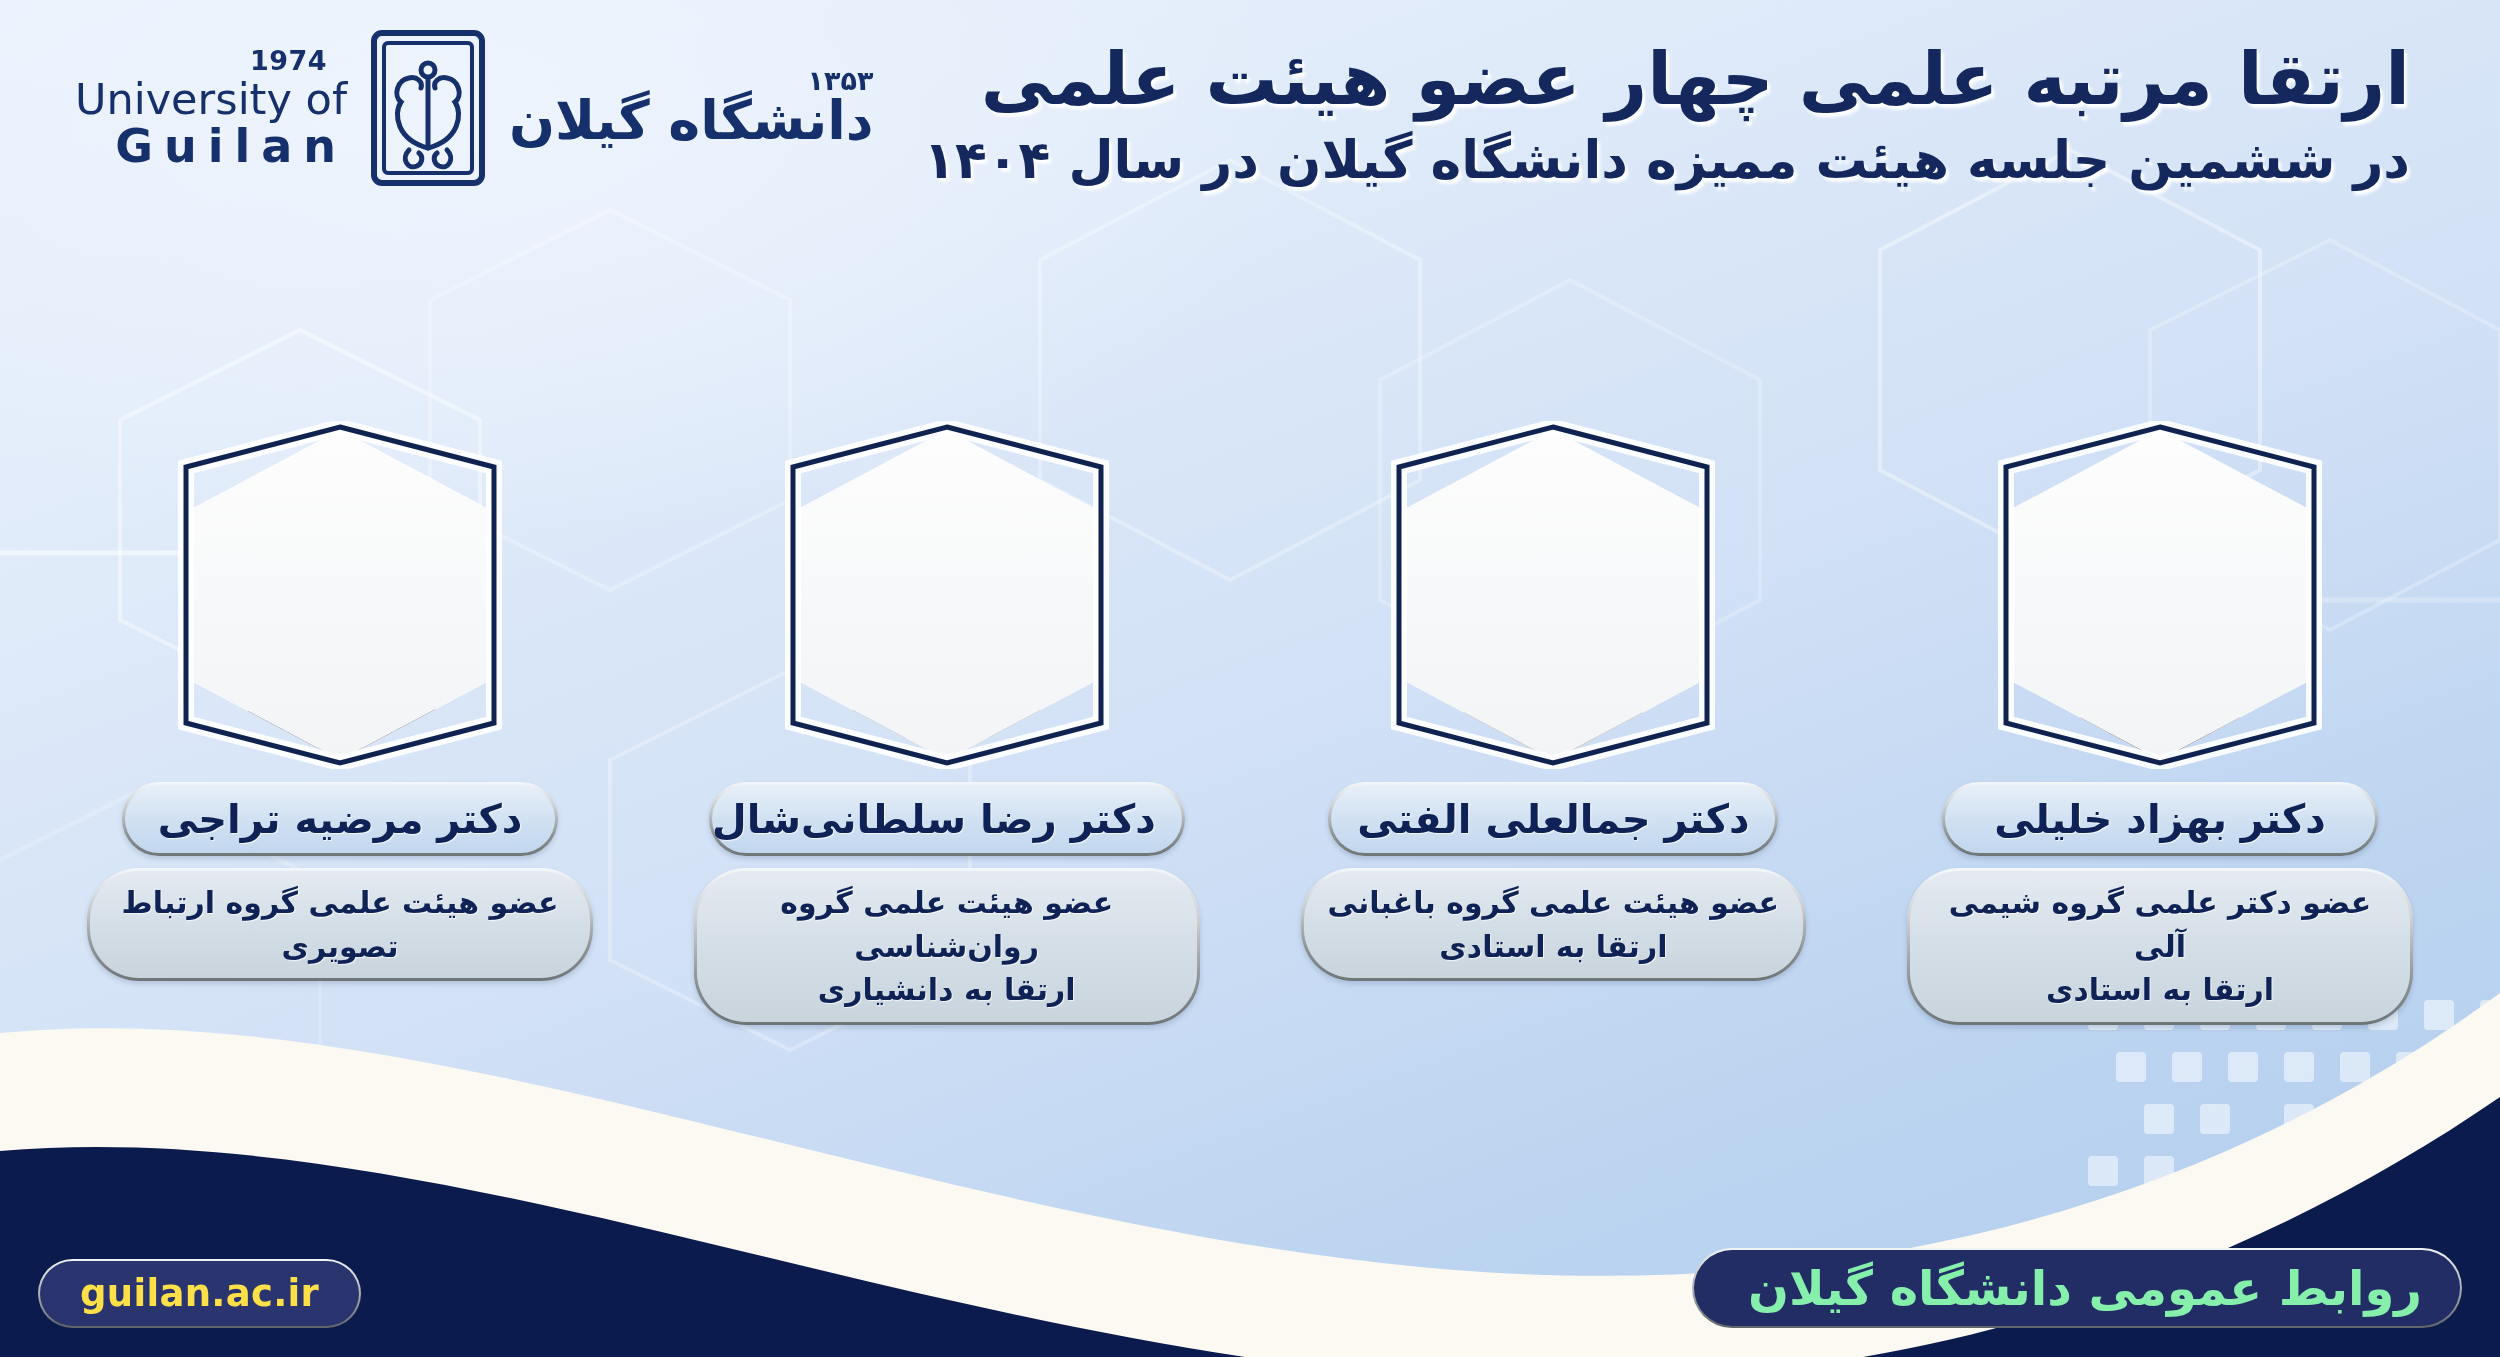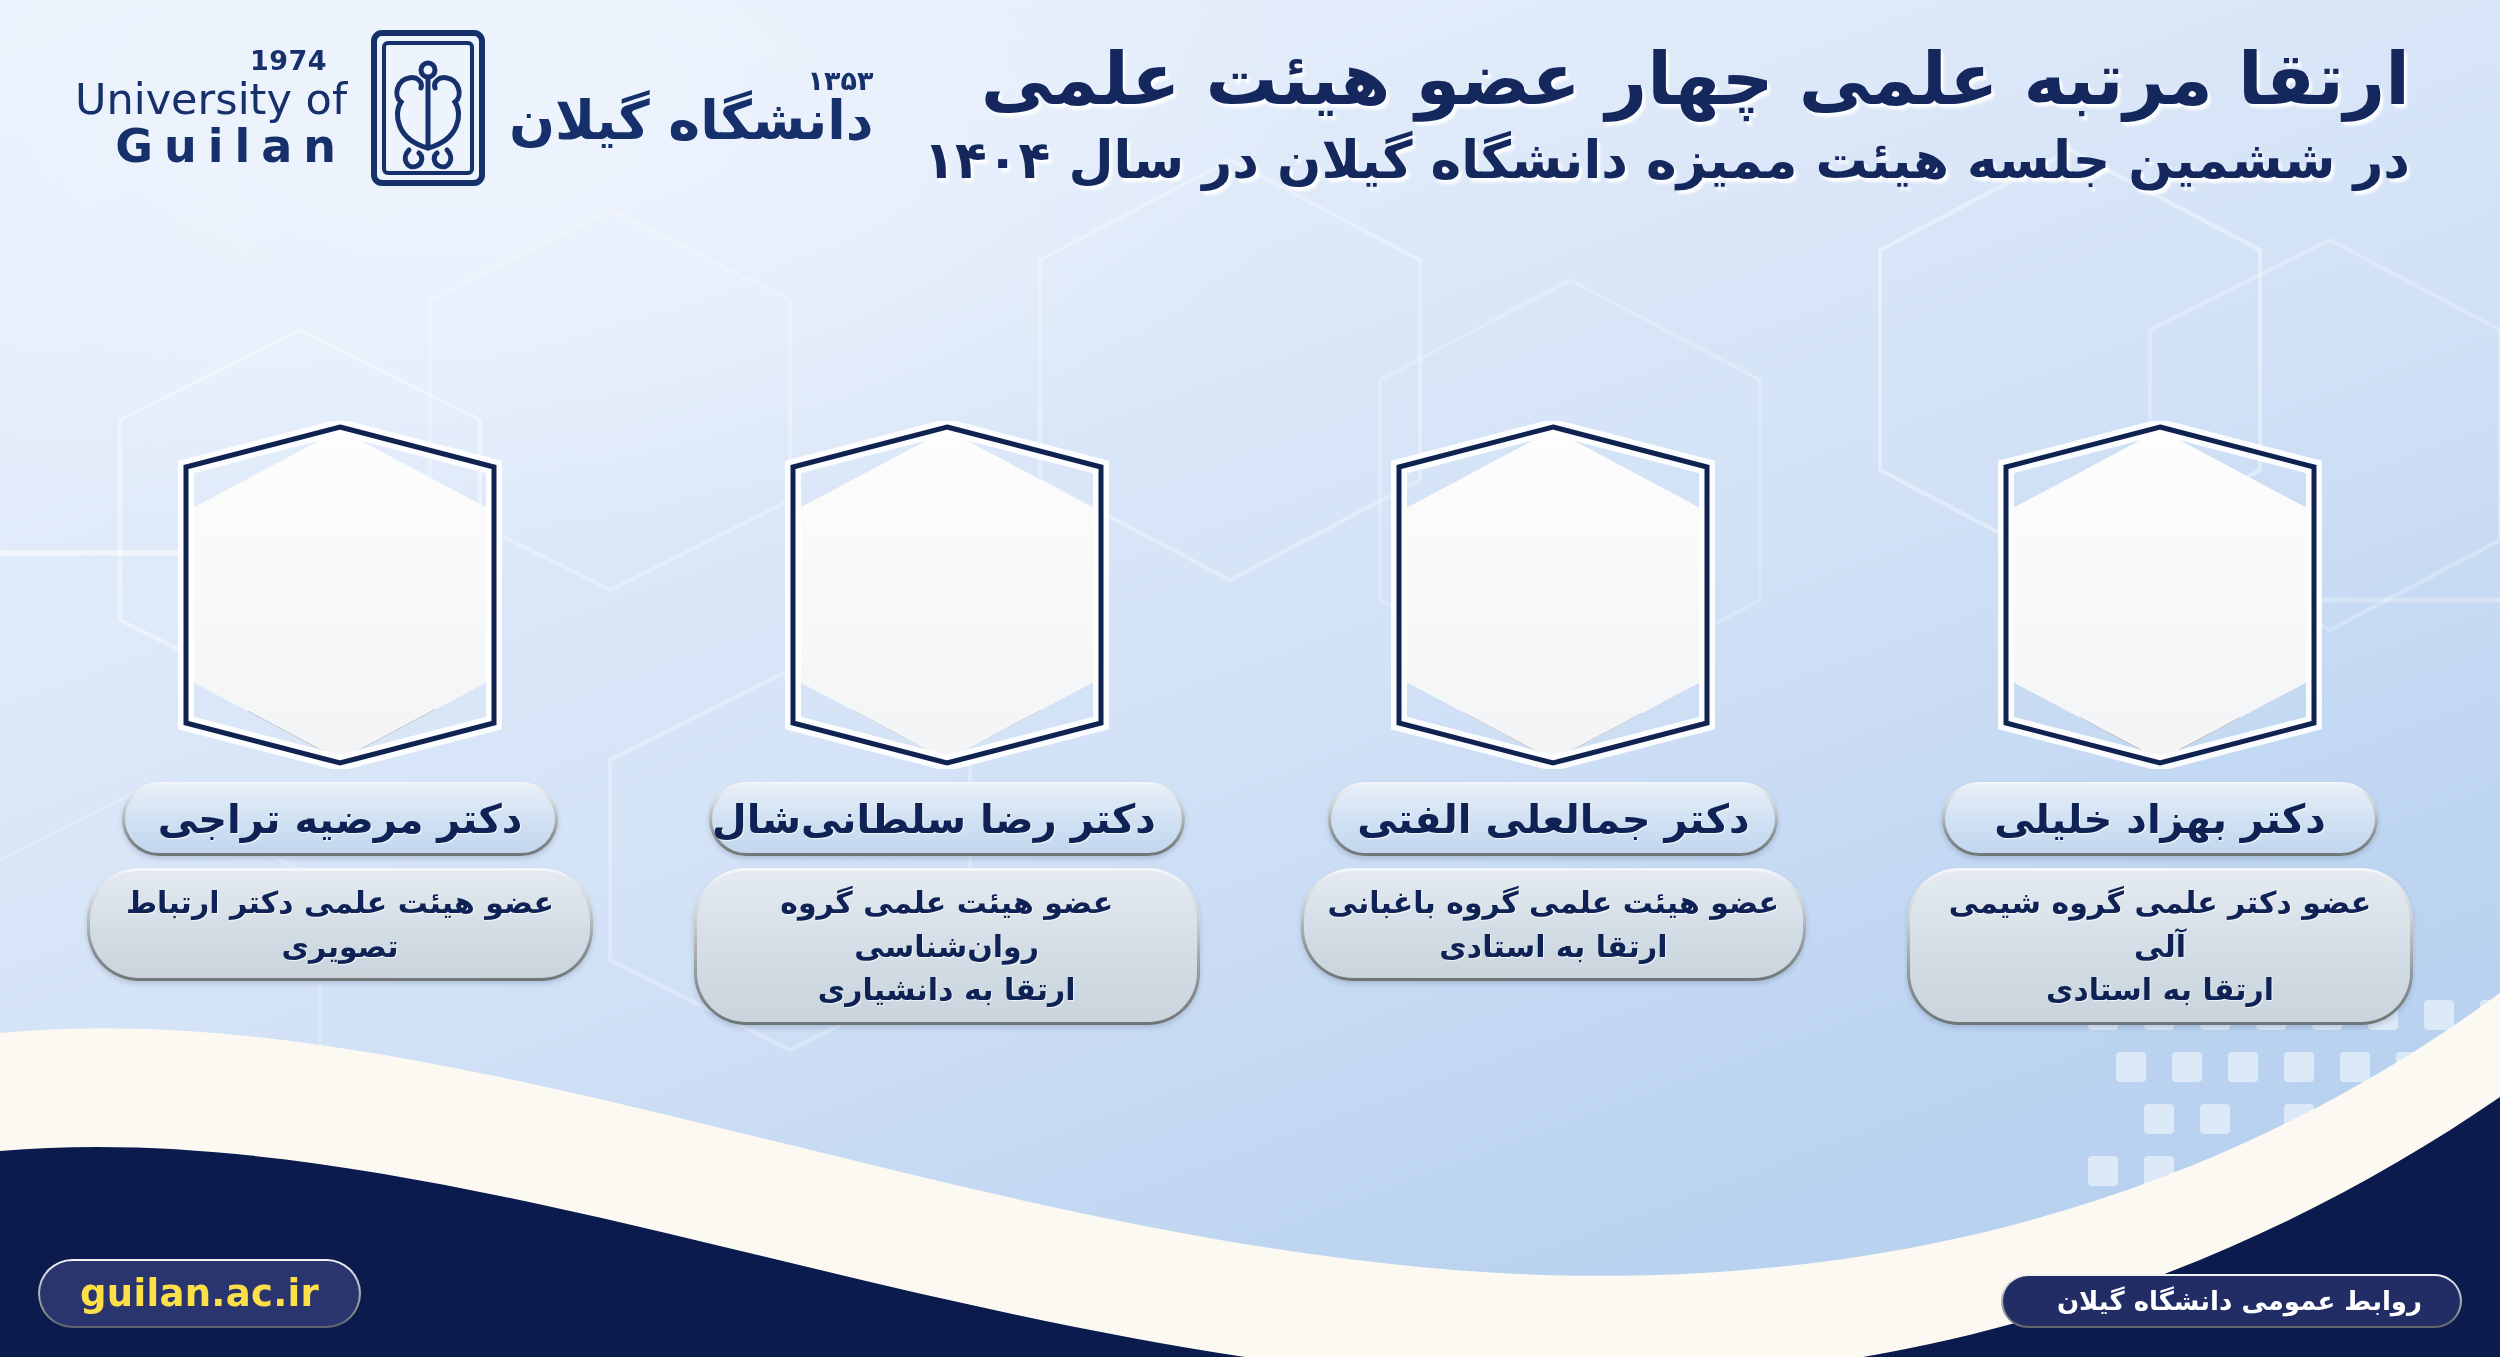--- a/index.html
+++ b/index.html
@@ -139,21 +139,21 @@
   }
   .foot-left{left:38px;}
   .foot-left .fp-in{background:#2a3570;padding:11px 40px;}
   .foot-url{
     font-size:37px;font-weight:bold;color:#fde047;
     direction:ltr;letter-spacing:.3px;
   }
   .foot-right{right:38px;}
   .foot-right .fp-in{background:#222d66;padding:10px 38px;}
   .foot-pr{
-    font-size:26px;font-weight:bold;color:#ffffff;direction:rtl;margin-left:16px;
+    font-size:48px;font-weight:bold;color:#86efac;direction:rtl;margin-left:16px;
   }
 
   
   .ph{position:absolute;inset:0;background:#ffffff;}
   .ph .bgw{position:absolute;inset:0;background:linear-gradient(180deg,#fdfdfd,#f2f4f6);}
 </style>
 </head>
 <body>
 
 <div class="poster">
@@ -428,21 +428,21 @@
         </div>
       </div>
 
       <div class="pill">
         <div class="pill-inner">
           <div class="pill-name">دکتر مرضیه تراجی</div>
         </div>
       </div>
       <div class="pill pill2">
         <div class="pill-inner">
-          <div class="pill-role">عضو هیئت علمی دکتر ارتباط تصویری</div>
+          <div class="pill-role">عضو هیئت علمی گروه ارتباط تصویری</div>
         </div>
       </div>
     </div>
 
   </div>
 
   <div class="waves">
     <svg viewBox="0 0 2500 560" preserveAspectRatio="none">
       <path d="M0 236 C 420 196 900 420 1420 470 C 1860 512 2220 402 2500 196 L2500 560 L0 560 Z" fill="#fbf9f2"></path>
       <path d="M0 354 C 430 318 900 540 1420 580 C 1870 614 2230 486 2500 300 L2500 560 L0 560 Z" fill="#0b1b4d"></path>

